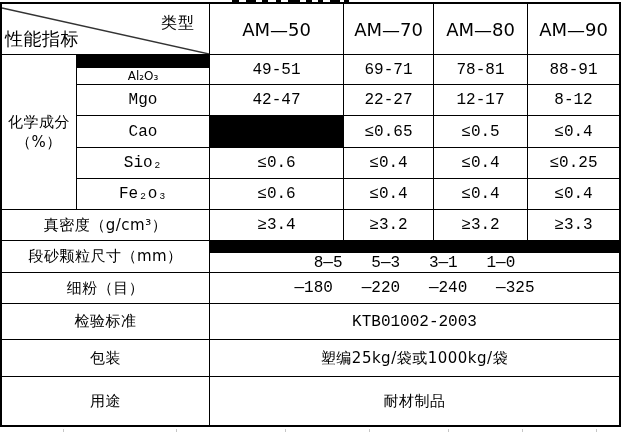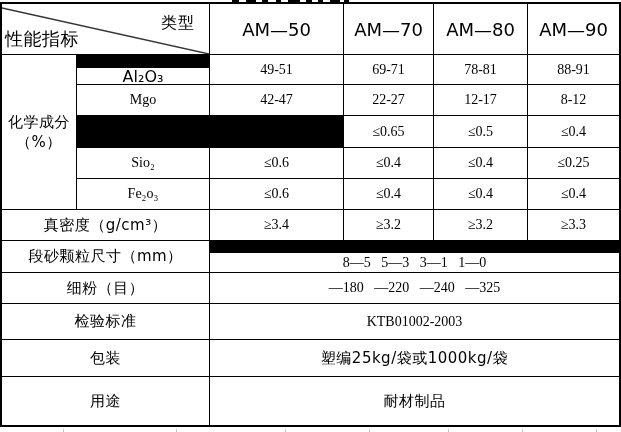--- a/index.html
+++ b/index.html
@@ -16,23 +16,23 @@
     display:grid;
     grid-template-columns:74px 132px 133px 89px 93px 91px;
     grid-template-rows:50px 29px 30px 31px 30px 30px 30px 31px 30px 35px 36px 48px;
     gap:1px;
   }
   .cell{
     background:#fff;display:flex;align-items:center;justify-content:center;
     overflow:hidden;
   }
   .cn{font-family:"DejaVu Sans",sans-serif;font-size:15px;letter-spacing:.5px;}
-  .mono{font-family:Liberation Serif, serif;font-size:14px;}
+  .mono{font-family:Liberation Mono, monospace;font-size:16px;}
   .hdr{font-family:"DejaVu Sans",sans-serif;font-size:18px;}
-  .suba{font-family:"DejaVu Sans",sans-serif;font-size:16px;margin-top:13px;}
+  .suba{font-family:"DejaVu Sans",sans-serif;font-size:12px;margin-top:13px;}
   .pre{white-space:pre;}
   
   .corner{position:relative;display:block;}
   .corner svg{position:absolute;left:0;top:0;width:100%;height:100%;}
   .corner .type-label{position:absolute;right:14px;top:9px;font-size:16px;letter-spacing:1px;}
   .corner .metric-label{position:absolute;left:3px;bottom:3px;font-size:18px;letter-spacing:.5px;}
   
   .chem-group{flex-direction:column;line-height:20px;}
   
   .frag{position:absolute;top:0;height:2px;background:#000;}
@@ -77,20 +77,21 @@
   <div class="cell mono" style="grid-column:4;grid-row:2;">69-71</div>
   <div class="cell mono" style="grid-column:5;grid-row:2;">78-81</div>
   <div class="cell mono" style="grid-column:6;grid-row:2;">88-91</div>
 
   <div class="cell mono" style="grid-column:2;grid-row:3;">Mgo</div>
   <div class="cell mono" style="grid-column:3;grid-row:3;">42-47</div>
   <div class="cell mono" style="grid-column:4;grid-row:3;">22-27</div>
   <div class="cell mono" style="grid-column:5;grid-row:3;">12-17</div>
   <div class="cell mono" style="grid-column:6;grid-row:3;">8-12</div>
 
+  <div class="cell mono" style="grid-column:2;grid-row:4;">Cao</div>
   <div class="cell mono" style="grid-column:4;grid-row:4;">≤0.65</div>
   <div class="cell mono" style="grid-column:5;grid-row:4;">≤0.5</div>
   <div class="cell mono" style="grid-column:6;grid-row:4;">≤0.4</div>
 
   <div class="cell mono" style="grid-column:2;grid-row:5;">Sio₂</div>
   <div class="cell mono" style="grid-column:3;grid-row:5;">≤0.6</div>
   <div class="cell mono" style="grid-column:4;grid-row:5;">≤0.4</div>
   <div class="cell mono" style="grid-column:5;grid-row:5;">≤0.4</div>
   <div class="cell mono" style="grid-column:6;grid-row:5;">≤0.25</div>
 

